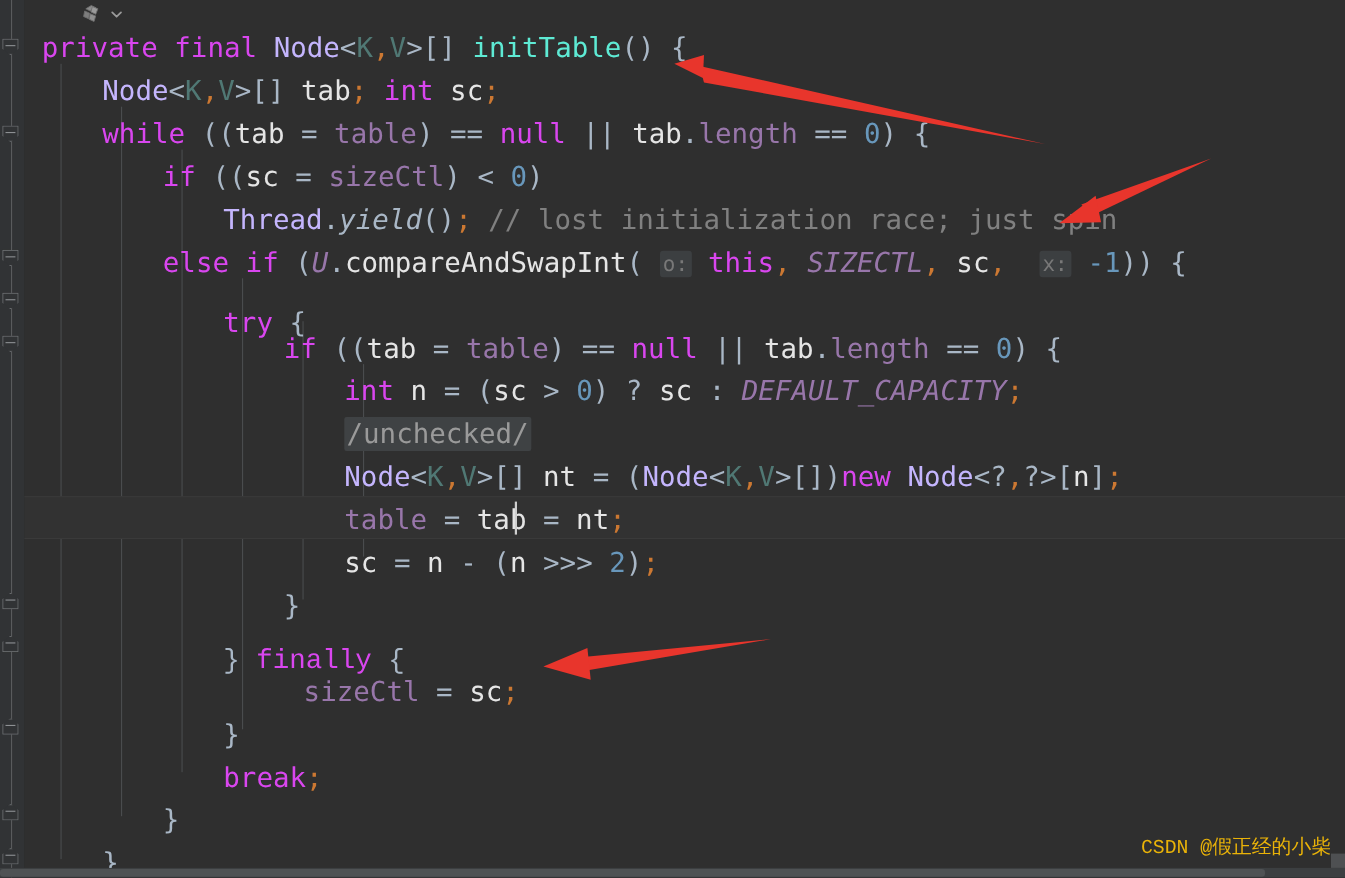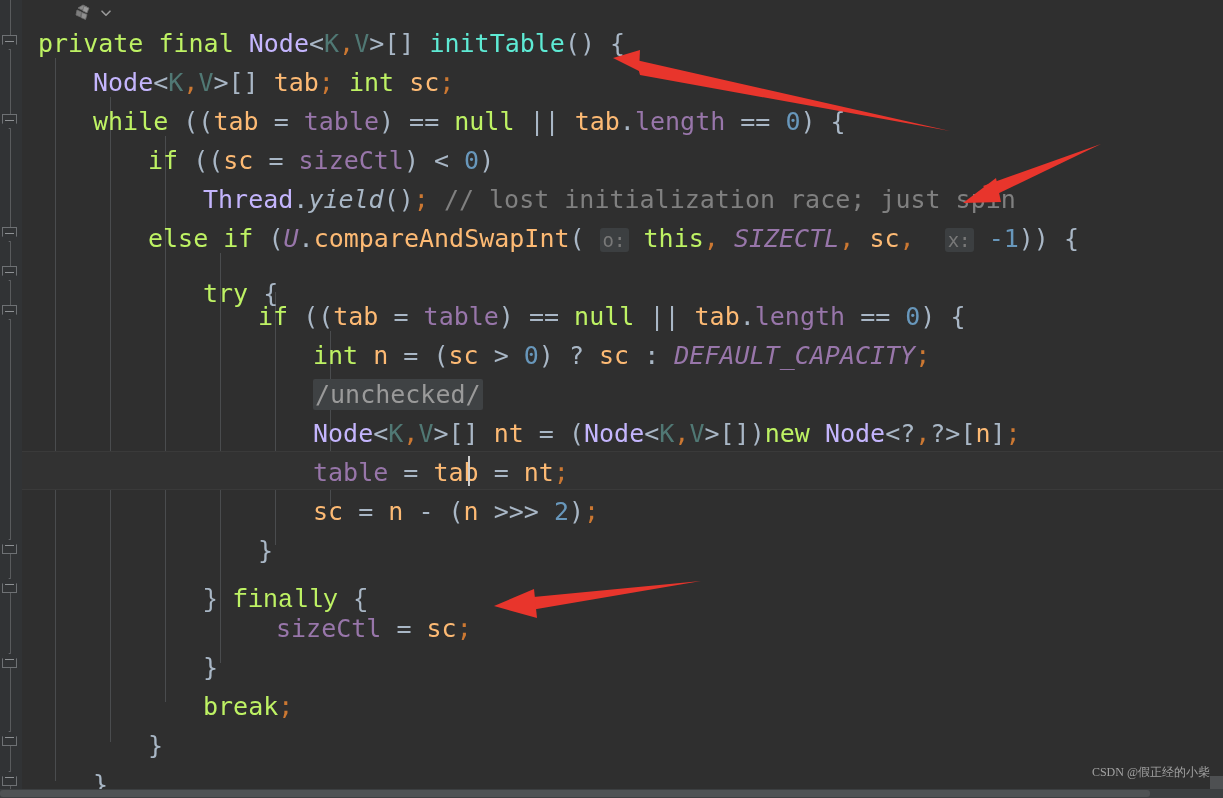--- a/index.html
+++ b/index.html
@@ -114,22 +114,22 @@
     left: 0;
     height: 39px;
     line-height: 39px;
     font-size: 25px;
     white-space: pre;
     color: #a9b7c6;
     letter-spacing: 0px;
   }
 
   
-  .kw   { color: #bef264; }            
-  .id   { color: #fdba74; }            
+  .kw   { color: #d946ef; }            
+  .id   { color: #e5e5e5; }            
   .fld  { color: #9876aa; }            
   .sfld { color: #9876aa; font-style: italic; }  
   .num  { color: #6897bb; }            
   .cmt  { color: #808080; }            
   .mth  { color: #5eead4; }            
   .typ  { color: #c4b5fd; }            
   .gen  { color: #507874; }
   .sm   { color: #cc7832; }
   .mit  { color: #a9b7c6; font-style: italic; } 
 
@@ -180,23 +180,23 @@
     width: 1223px; height: 798px;
     z-index: 7;
     pointer-events: none;
   }
 
   
   .watermark {
     position: absolute;
     right: 13px;
     bottom: 17px;
-    font-family: Liberation Serif, serif;
-    font-size: 12px;
-    color: #a3a3a3;
+    font-family: Liberation Mono, monospace;
+    font-size: 18px;
+    color: #eab308;
     z-index: 8;
     white-space: nowrap;
   }
 
   
   .hscroll {
     position: absolute;
     left: 0;
     bottom: 0;
     width: 1223px;

